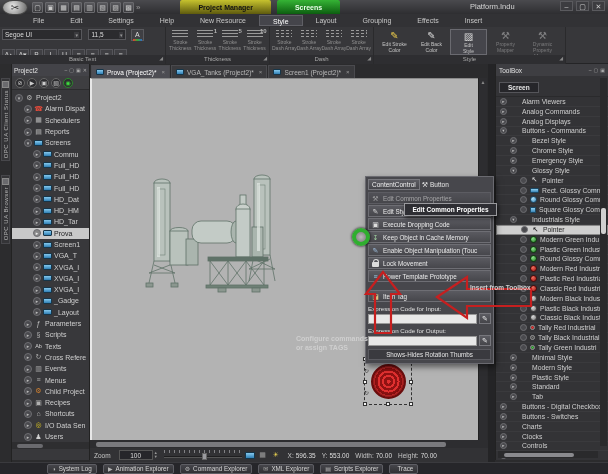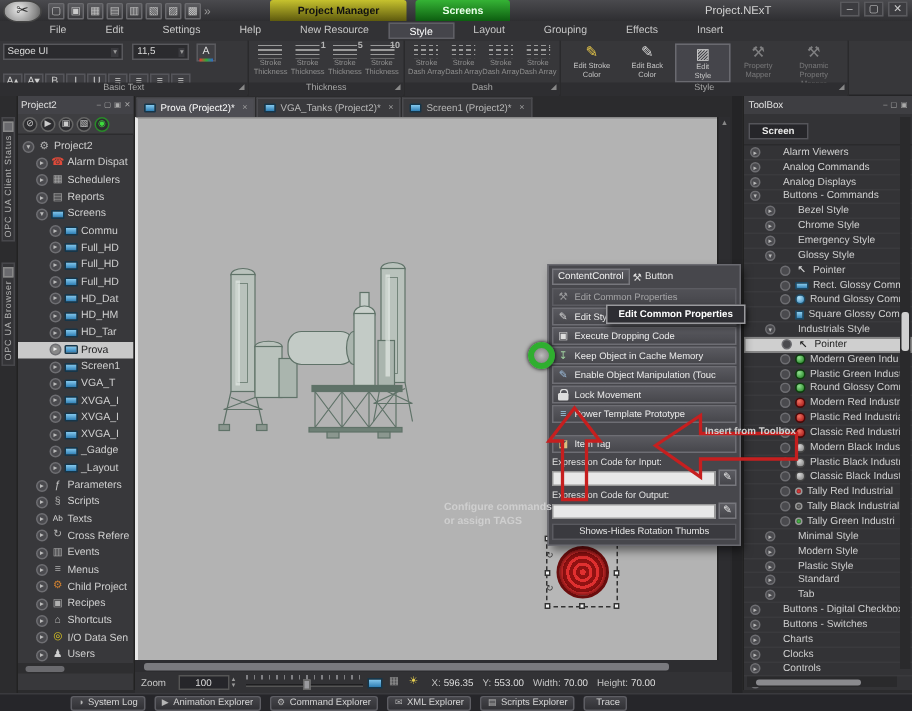--- a/index.html
+++ b/index.html
@@ -202,21 +202,21 @@
 
       <span class="qi">▩</span>
     </div>
   <span id="qoverflow">»</span>
   <div style="display:flex;">
 
       <div class="ctxtab" style="--c1: #c6c22e; --c2: #5e5a0e;">Project Manager</div>
 
       <div class="ctxtab" style="--c1: #35b335; --c2: #0d5e10;">Screens</div>
     </div>
-  <span id="apptitle">Project.NExT</span>
+  <span id="apptitle">Platform.Indu</span>
   <div id="winctrls">
 
       <span class="wc">–</span>
 
       <span class="wc">▢</span>
 
       <span class="wc">✕</span>
     </div>
 </div>
 

